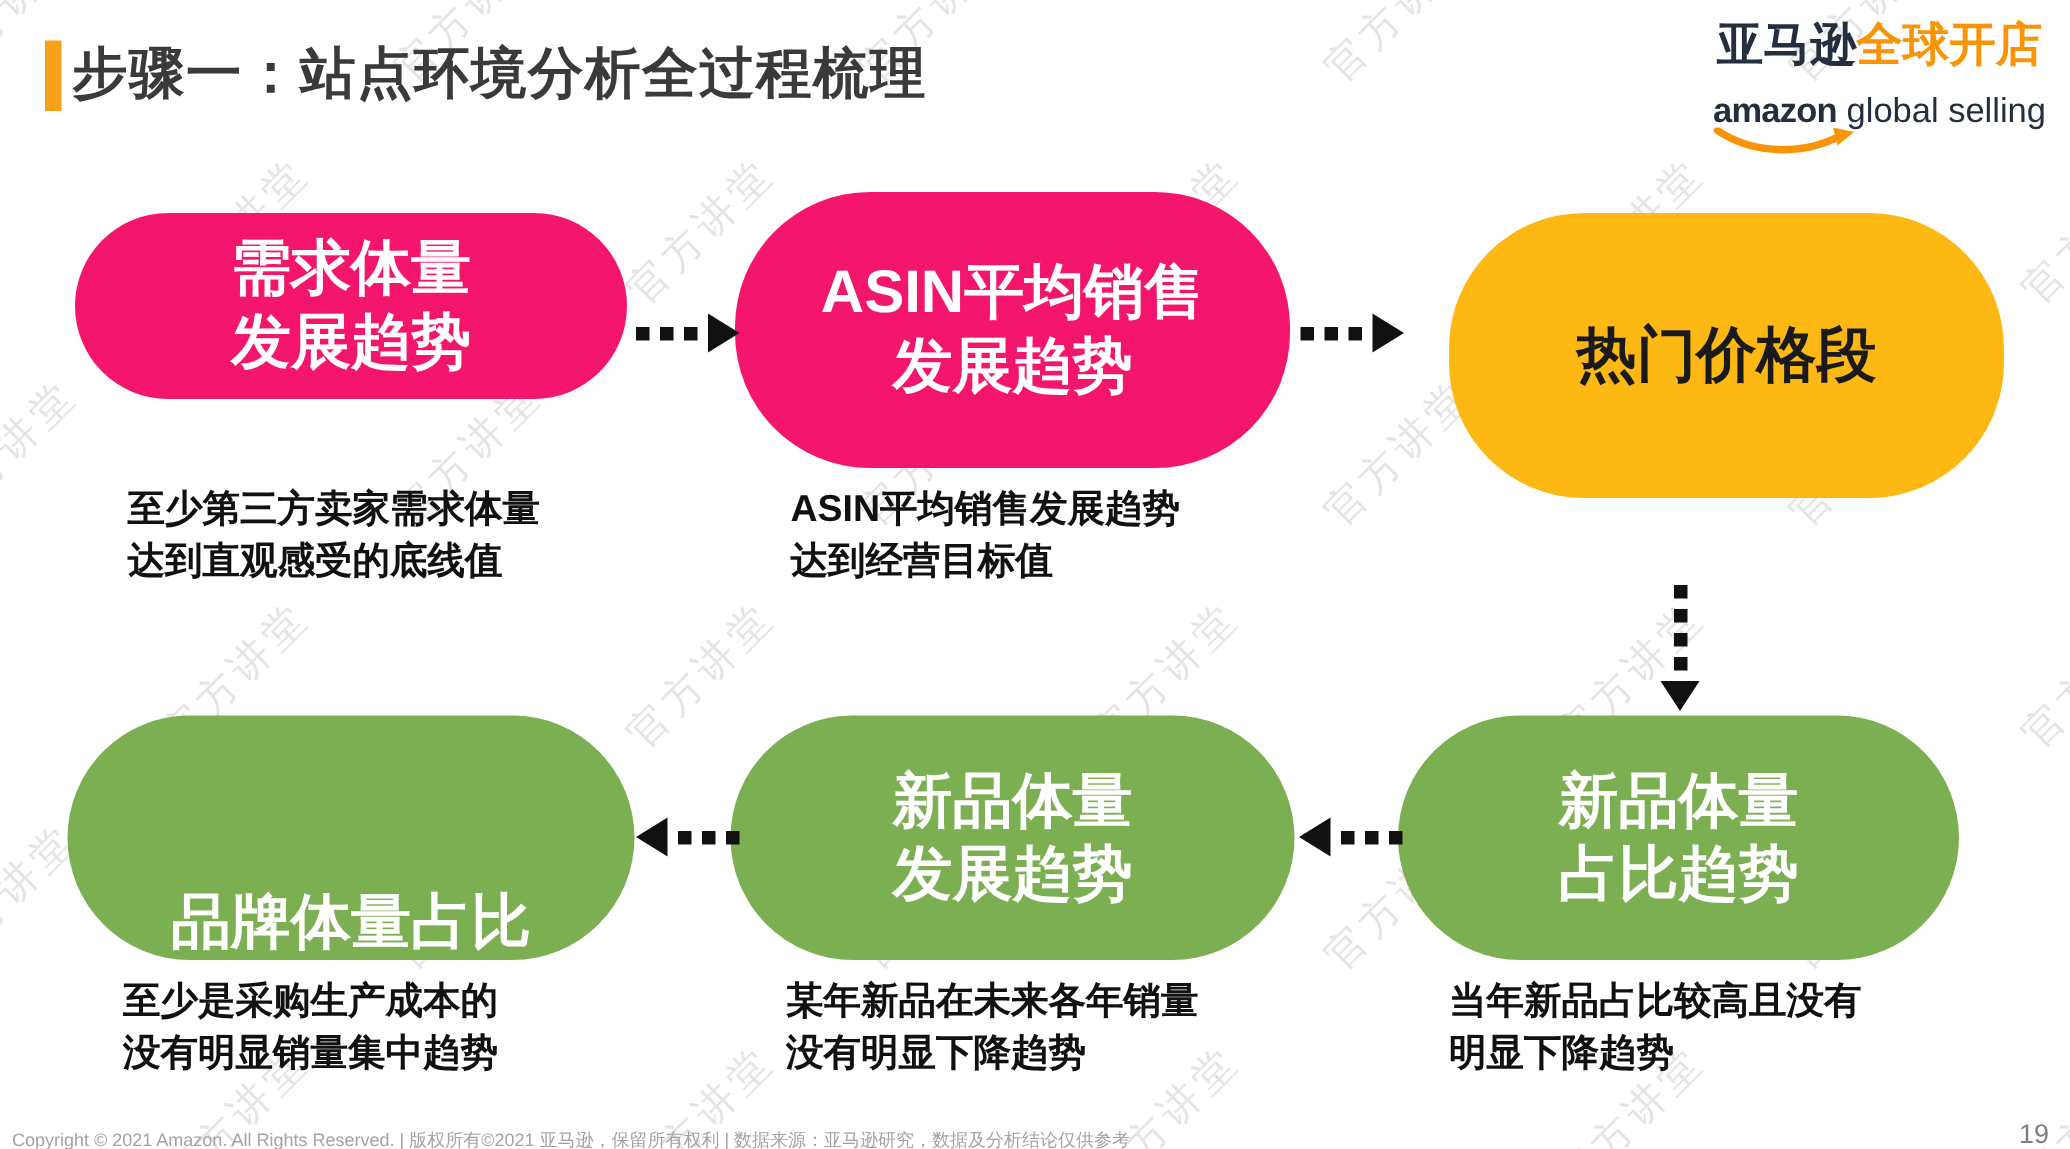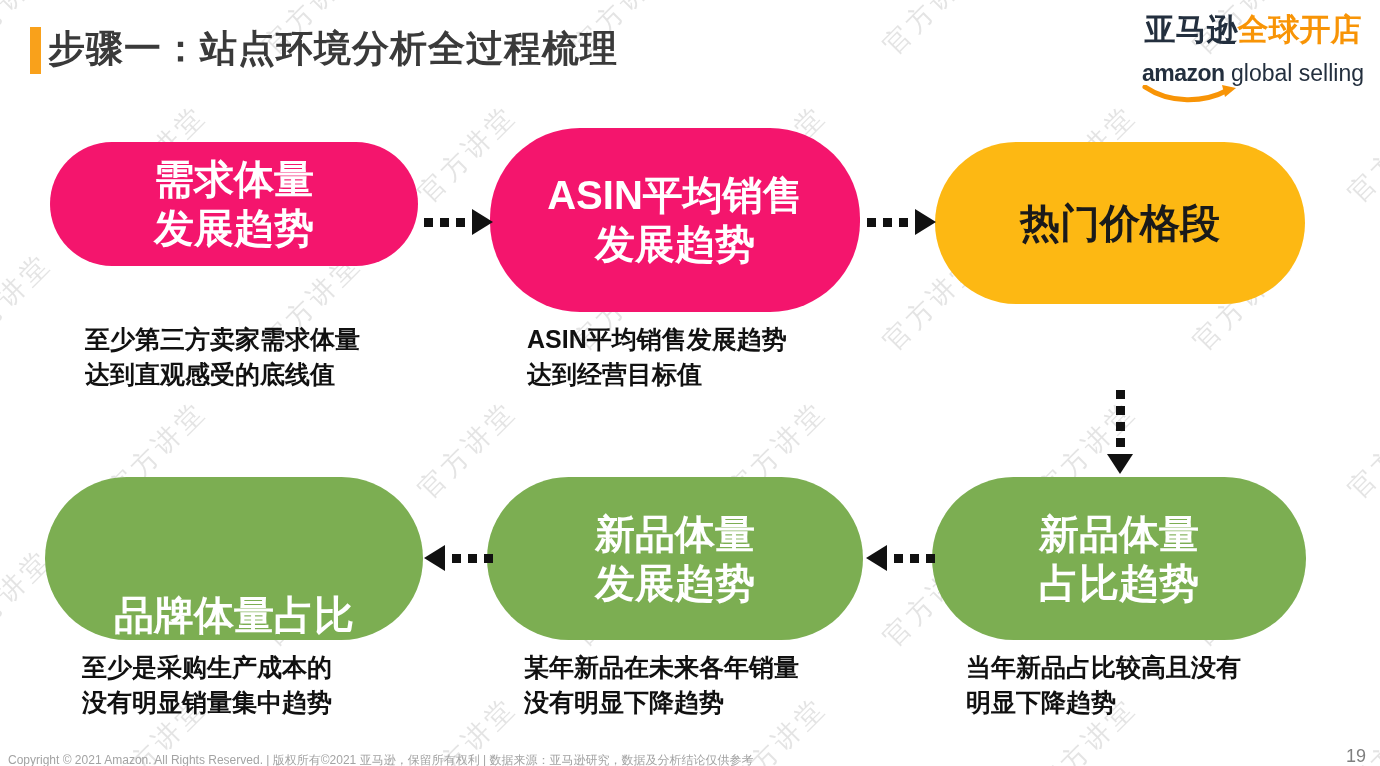--- a/index.html
+++ b/index.html
@@ -33,21 +33,21 @@
     position:absolute;z-index:1;border-radius:90px;
     display:flex;align-items:center;justify-content:center;text-align:center;
   }
   .pill .pill-label{font-size:40px;font-weight:800;line-height:1.22;}
   .pill .line{display:block;}
   .pink{background:#F4156D;color:#ffffff;}
   .yellow{background:#FDB813;color:#1a1a1a;}
   .green{background:#7CAE52;color:#ffffff;}
   .n0{left:50px; top:142px;width:368px;height:124px;}
   .n1{left:490px;top:128px;width:370px;height:184px;}
-  .n2{left:935px;top:142px;width:370px;height:162px;}
+  .n2{left:966px;top:142px;width:370px;height:190px;}
   .n3{left:45px; top:477px;width:378px;height:163px;align-items:flex-end;}
   .n4{left:487px;top:477px;width:376px;height:163px;}
   .n5{left:932px;top:477px;width:374px;height:163px;}
   
   .caption{position:absolute;z-index:1;font-size:25px;font-weight:700;color:#111111;line-height:1.4;white-space:nowrap;}
   .caption .line{display:block;}
   .cap0{left:85px; top:322px;}
   .cap1{left:527px;top:322px;}
   .cap2{left:968px;top:322px;}
   .cap3{left:82px; top:650px;}

